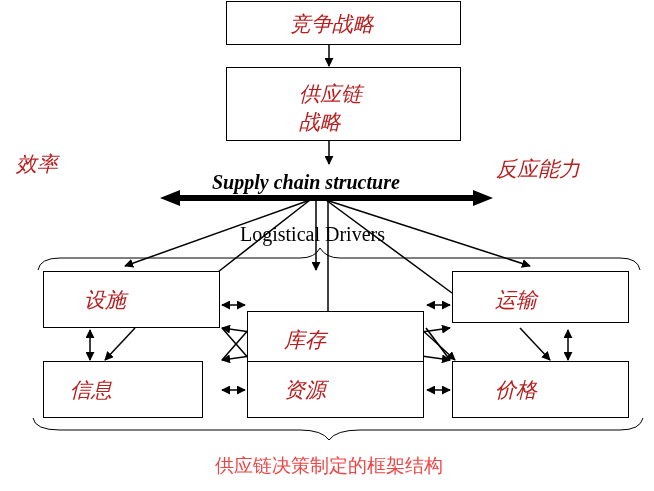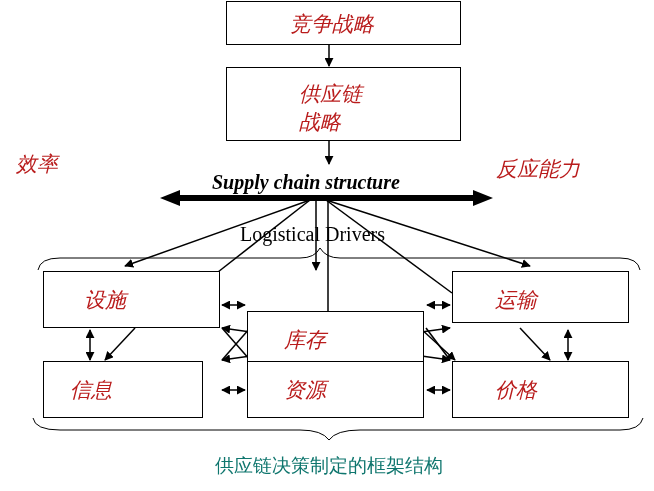--- a/index.html
+++ b/index.html
@@ -1,21 +1,21 @@
 <!DOCTYPE html>
 <html><head>
 <meta charset="utf-8">
 <style>
   html, body { margin:0; padding:0; background:#ffffff; }
   body { width:654px; height:491px; position:relative; overflow:hidden;
          font-family: "DejaVu Serif", "Liberation Serif", serif; }
   svg { position:absolute; left:0; top:0; }
   .box { position:absolute; border:1.3px solid #000; background:#fff; box-sizing:border-box; }
   .lbl { position:absolute; font-style:italic; font-size:21px; color:#b91c1c; font-family:"DejaVu Serif", serif; }
-  .cap { position:absolute; font-size:19px; color:#0f766e; font-family:"DejaVu Sans", sans-serif; }
+  .cap { position:absolute; font-size:19px; color:#ef4444; font-family:"DejaVu Sans", sans-serif; }
 </style>
 </head>
 <body>
 
 <svg width="654" height="491">
   <defs>
     <marker id="ah" viewBox="0 0 10 10" refX="9" refY="5" markerWidth="6" markerHeight="6" orient="auto-start-reverse">
       <path d="M0,0 L10,5 L0,10 z" fill="#000"></path>
     </marker>
   </defs>

